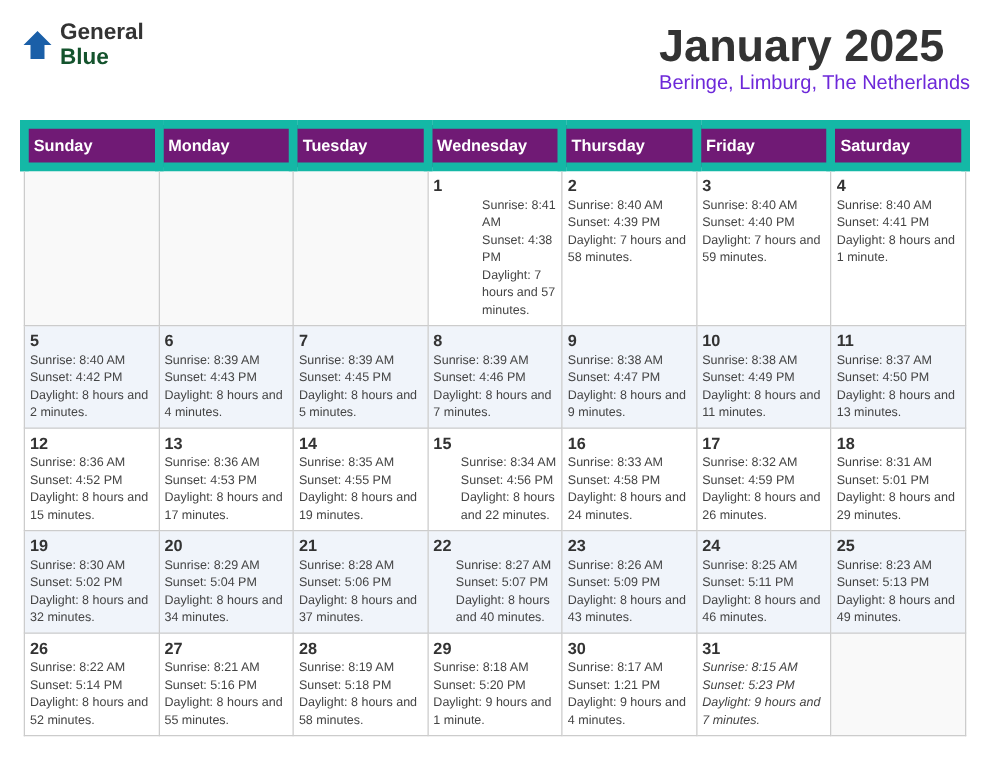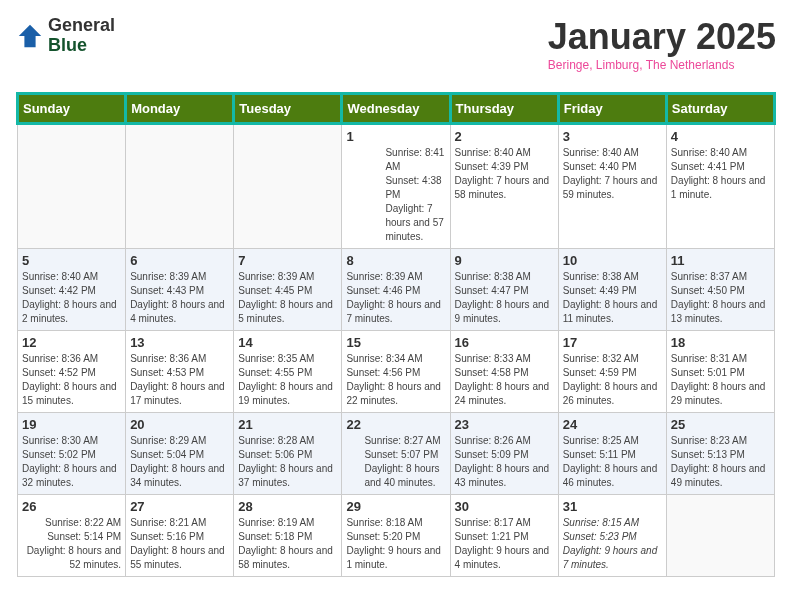--- a/index.html
+++ b/index.html
@@ -41,36 +41,36 @@
       height: 28px;
     }
     .title-area {
     }
     .month-title {
       font-size: 36px;
       font-weight: bold;
       color: #333;
     }
     .subtitle {
-      font-size: 12px;
-      color: #ec4899;
+      font-size: 16px;
+      color: #6d28d9;
     }
     .calendar {
       width: 100%;
       border-collapse: collapse;
       table-layout: fixed;
     }
     .calendar th {
-      background-color: #4d7c0f;
+      background-color: #701a75;
       color: white;
       padding: 6px 4px;
       font-size: 13px;
       font-weight: bold;
       text-align: left;
-      border: 3px solid #14b8a6;
+      border: 7px solid #14b8a6;
     }
     .calendar td {
       border: 1px solid #ccc;
       vertical-align: top;
       padding: 4px;
       font-size: 10.5px;
       color: #333;
       min-height: 80px;
       background: #fff;
     }
@@ -212,21 +212,21 @@
 Daylight: 8 hours and 17 minutes.</div>
         </td>
         <td>
           <span class="day-number">14</span>
           <div class="day-info" style="white-space: pre-line;">Sunrise: 8:35 AM
 Sunset: 4:55 PM
 Daylight: 8 hours and 19 minutes.</div>
         </td>
         <td>
           <span class="day-number">15</span>
-          <div class="day-info" style="white-space: pre-line;">Sunrise: 8:34 AM
+          <div class="day-info" style="white-space: pre-line; margin-left: 22px;">Sunrise: 8:34 AM
 Sunset: 4:56 PM
 Daylight: 8 hours and 22 minutes.</div>
         </td>
         <td>
           <span class="day-number">16</span>
           <div class="day-info" style="white-space: pre-line;">Sunrise: 8:33 AM
 Sunset: 4:58 PM
 Daylight: 8 hours and 24 minutes.</div>
         </td>
         <td>
@@ -282,21 +282,21 @@
         <td>
           <span class="day-number">25</span>
           <div class="day-info" style="white-space: pre-line;">Sunrise: 8:23 AM
 Sunset: 5:13 PM
 Daylight: 8 hours and 49 minutes.</div>
         </td>
       </tr>
       <tr>
         <td>
           <span class="day-number">26</span>
-          <div class="day-info" style="white-space: pre-line; text-align: right;">Sunrise: 8:22 AM
+          <div class="day-info" style="white-space: pre-line;">Sunrise: 8:22 AM
 Sunset: 5:14 PM
 Daylight: 8 hours and 52 minutes.</div>
         </td>
         <td>
           <span class="day-number">27</span>
           <div class="day-info" style="white-space: pre-line;">Sunrise: 8:21 AM
 Sunset: 5:16 PM
 Daylight: 8 hours and 55 minutes.</div>
         </td>
         <td>

